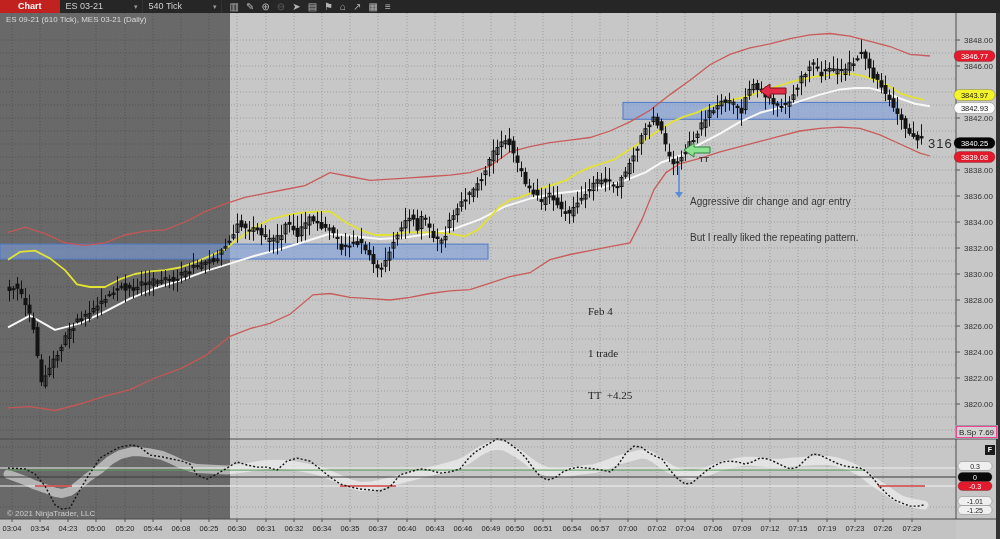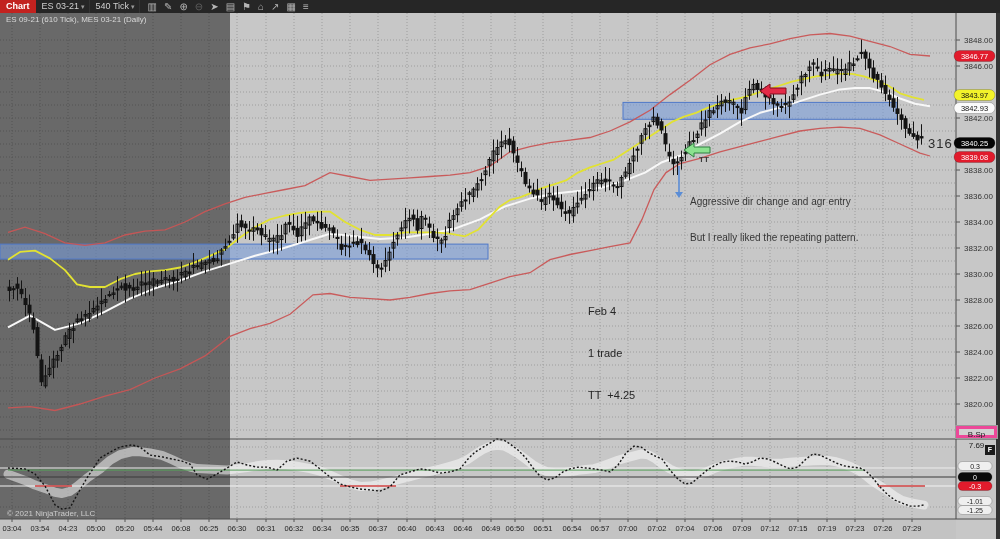--- a/index.html
+++ b/index.html
@@ -2,37 +2,37 @@
 <html><head>
 <meta charset="utf-8">
 <style>
   html,body{margin:0;padding:0;background:#222;}
   *{box-sizing:border-box;}
   .app{position:relative;width:1000px;height:539px;background:#c7c7c7;overflow:hidden;
        font-family:"Liberation Sans",sans-serif;-webkit-font-smoothing:none;}
   
   .toolbar{position:absolute;left:0;top:0;width:1000px;height:13px;background:#262626;
            display:flex;align-items:center;font-size:9px;color:#cfcfcf;z-index:30;}
-  .tab-chart{height:13px;line-height:13px;padding:0 6px;background:#c2221f;color:#fff;
+  .tab-chart{height:13px;line-height:13px;padding:0 18px;background:#c2221f;color:#fff;
              font-weight:bold;font-size:9px;text-align:center;}
   .dd{height:13px;line-height:13px;padding:0 4px;margin-left:2px;display:flex;align-items:center;
-      gap:2px;color:#cfcfcf;background:#262626;border-right:1px solid #333;}
+      gap:31px;color:#cfcfcf;background:#262626;border-right:1px solid #333;}
   .dd .chev{font-size:7px;color:#9a9a9a;}
   .icons{display:flex;align-items:center;margin-left:8px;gap:7px;}
   .tbicon{font-size:10px;line-height:13px;color:#b5b5b5;}
   .tbicon.dim{color:#5f5f5f;}
   
   .ov{position:absolute;z-index:20;pointer-events:none;}
   .inst-label{left:6px;top:15px;font-size:8px;color:#d8d8d8;}
   .copyright{left:7px;top:509px;font-size:8px;color:#cdcdcd;}
   .countdown{left:928px;top:136px;font-size:13px;color:#2b2b2b;letter-spacing:1px;}
   .tt-label{left:699px;top:155px;font-size:8px;color:#3c3c3c;font-weight:bold;}
   .trade-note{left:690px;top:172px;font-size:10px;color:#363636;line-height:12px;white-space:pre;}
-  .summary-note{left:588px;top:276px;font-size:11px;color:#262626;line-height:14px;white-space:pre;}
-  .bsp-box{left:956px;top:426px;width:41px;height:12px;background:#d2d2d2;border:3px solid #ec4899;
+  .summary-note{left:588px;top:276px;font-size:11px;color:#262626;line-height:14px;white-space:pre;font-family:Liberation Serif, serif;}
+  .bsp-box{left:956px;top:426px;width:41px;height:12px;background:#d2d2d2;border:1px solid #ec4899;
            outline:1px solid #9c9c9c;font-size:8px;color:#1c1c1c;text-align:center;line-height:11px;z-index:25;}
   .f-badge{left:985px;top:445px;width:10px;height:10px;background:#1b1b1b;color:#fff;font-size:7px;
            font-weight:bold;text-align:center;line-height:10px;z-index:25;}
   svg{position:absolute;left:0;top:0;z-index:5;}
   svg text{font-family:"Liberation Sans",sans-serif;}
 </style>
 </head>
 <body>
 
 <div class="app">

